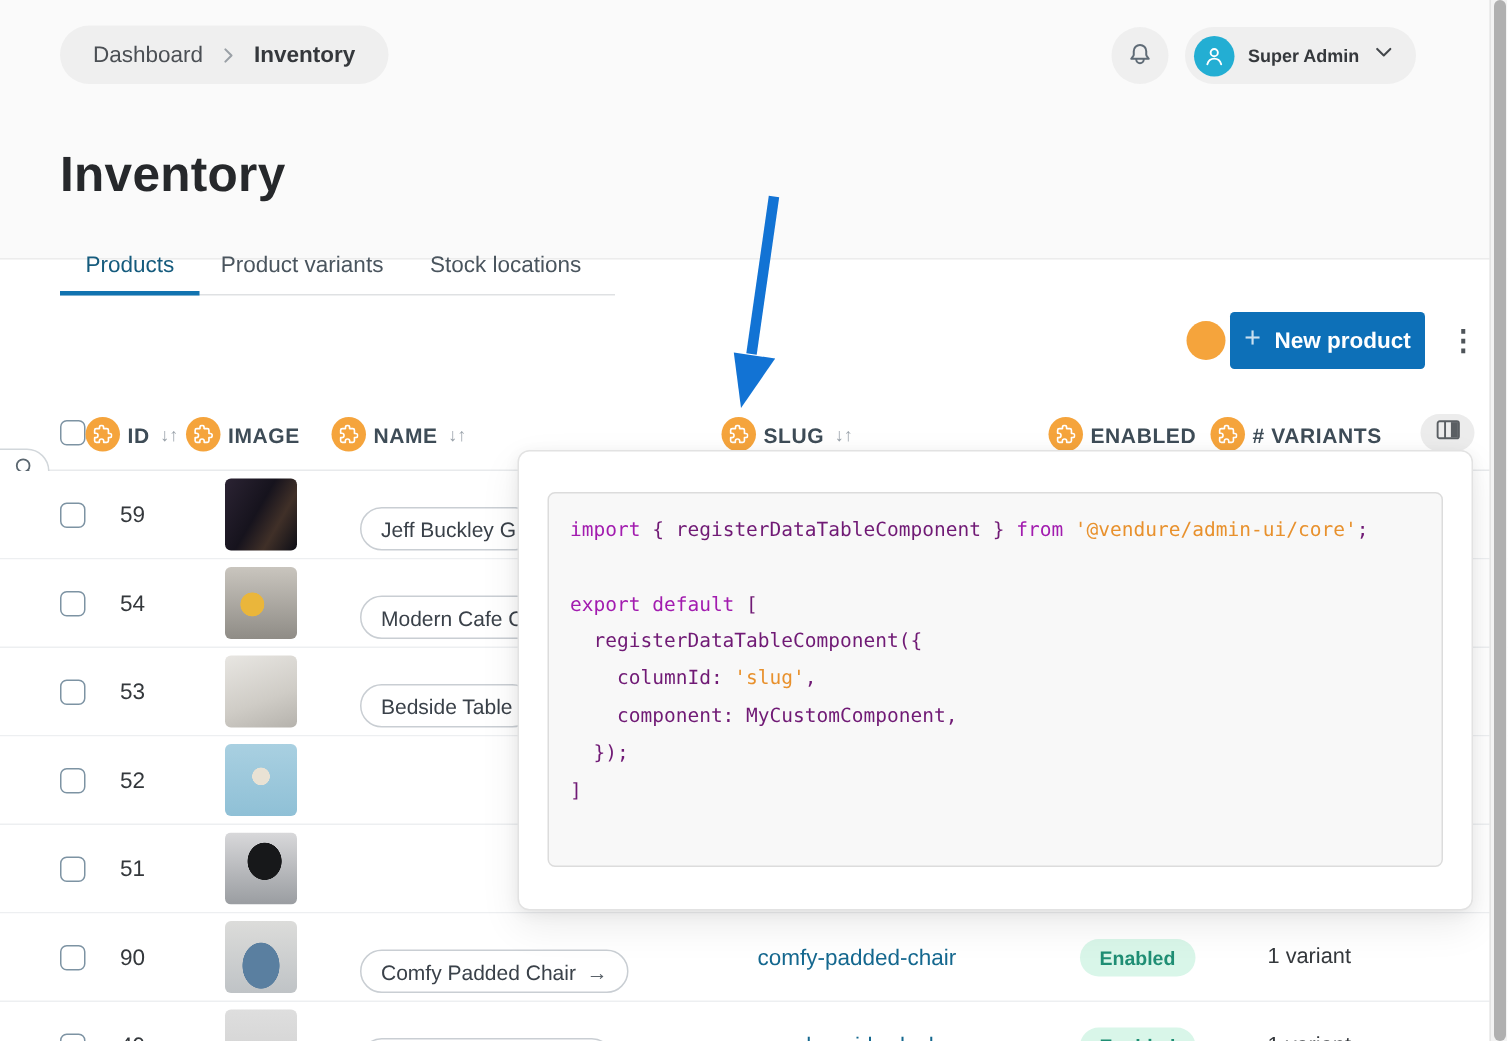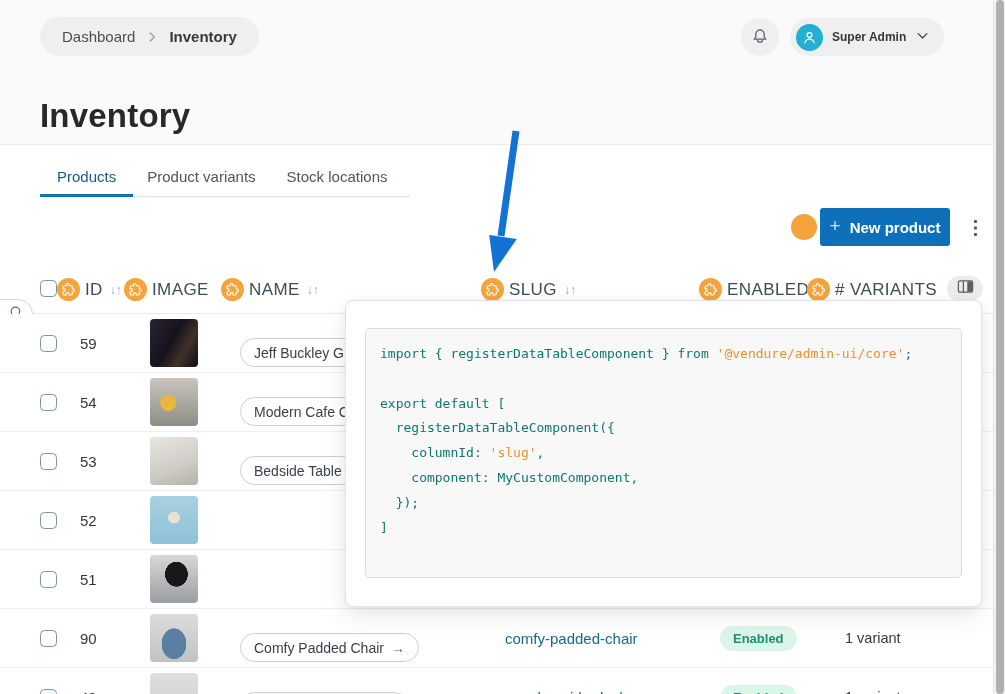--- a/index.html
+++ b/index.html
@@ -1,21 +1,21 @@
 <!DOCTYPE html>
 <html><head>
 <meta charset="utf-8">
 <style>
   * { margin:0; padding:0; box-sizing:border-box; }
   html,body { width:1005px; height:694px; overflow:hidden; }
   body { font-family:"Liberation Sans", sans-serif; background:#fff; position:relative; }
   #stage { position:absolute; inset:0; width:1005px; height:694px; overflow:hidden; background:#fff; }
 
   
-  .top-band { position:absolute; left:0; top:0; width:1005px; height:145px; background:#fafafa; border-bottom:1px solid #ececec; }
+  .top-band { position:absolute; left:0; top:0; width:1005px; height:173px; background:#fafafa; border-bottom:1px solid #ececec; }
   .breadcrumb { position:absolute; left:40px; top:17px; height:39px; background:#efefef; border-radius:20px; display:flex; align-items:center; padding:0 22px; gap:10px; }
   .bc-item { font-size:15px; color:#4b4f54; }
   .bc-item.current { font-weight:700; color:#35383c; }
   .bc-sep svg { display:block; }
   .bell-btn { position:absolute; left:741px; top:18px; width:38px; height:38px; border-radius:50%; background:#efefef; display:flex; align-items:center; justify-content:center; }
   .user-pill { position:absolute; left:790px; top:18px; height:38px; background:#efefef; border-radius:19px; display:flex; align-items:center; padding:0 14px 0 6px; gap:9px; }
   .avatar { width:27px; height:27px; border-radius:50%; background:#23aed3; display:flex; align-items:center; justify-content:center; }
   .user-name { font-size:12px; font-weight:600; color:#35383c; }
   .page-title { position:absolute; left:40px; top:97px; font-size:33px; font-weight:700; color:#26282b; letter-spacing:.2px; }
 
@@ -32,21 +32,21 @@
   .dots-menu { position:absolute; left:966px; top:214px; width:16px; height:28px; font-size:19px; font-weight:700; color:#4e5459; text-align:center; line-height:28px; cursor:pointer; letter-spacing:0; }
 
   
   .ext-badge { width:23px; height:23px; border-radius:50%; background:#f5a43c; display:inline-flex; align-items:center; justify-content:center; flex:0 0 auto; }
 
   
   .thead { position:absolute; left:0; top:270px; width:1005px; height:44px; border-bottom:1px solid #e8eaec; background:#fff; }
   .hcheck { position:absolute; left:40px; top:10px; }
   .checkbox { width:17px; height:17px; border:1.5px solid #7d93a3; border-radius:4.5px; background:#fff; cursor:pointer; }
   .hcell { position:absolute; top:8px; display:flex; align-items:center; gap:5px; }
-  .hlabel { font-size:17px; font-weight:400; color:#3e4c57; letter-spacing:.4px; white-space:nowrap; }
+  .hlabel { font-size:14px; font-weight:700; color:#3e4c57; letter-spacing:.4px; white-space:nowrap; }
   .hsort { font-size:12px; color:#9ba3ab; cursor:pointer; margin-left:2px; }
   .col-id { left:57px; } .col-image { left:124px; } .col-name { left:221px; }
   .col-slug { left:481px; } .col-enabled { left:699px; } .col-variants { left:807px; }
   .columns-btn { position:absolute; left:947px; top:6px; width:36px; height:25px; border-radius:13px; background:#ececec; display:flex; align-items:center; justify-content:center; cursor:pointer; }
 
   
   .search-pill { position:absolute; left:-17px; top:299px; width:50px; height:30px; border:1px solid #d2d7db; border-radius:16px; background:#fff; display:flex; align-items:center; justify-content:flex-end; padding-right:7px; cursor:pointer; }
 
   
   .trow { position:absolute; left:0; width:1005px; height:59px; border-bottom:1px solid #edeff1; background:#fff; }
@@ -65,23 +65,23 @@
   .thumb-bedside-table { background:linear-gradient(160deg,#e8e6e2,#cfccc6 60%,#b5b2ac); }
   .thumb-wooden-stool { background:radial-gradient(circle at 50% 45%, #e9e2d4 0 16%, rgba(0,0,0,0) 17%), linear-gradient(180deg,#a9d0e1,#8fc0d6); }
   .thumb-black-eaves-chair { background:radial-gradient(ellipse at 55% 40%, #17181a 0 30%, rgba(0,0,0,0) 31%), linear-gradient(180deg,#d8d8da,#9a9da1); }
   .thumb-comfy-padded-chair { background:radial-gradient(ellipse at 50% 62%, #5a7fa0 0 36%, rgba(0,0,0,0) 37%), linear-gradient(180deg,#dcdcda,#bfc3c6); }
   .thumb-wooden-side-desk { background:linear-gradient(180deg,#dedede,#cfcfcf); }
 
   
   .code-popup { position:absolute; left:345px; top:300px; width:637px; height:307px; background:#fff; border:1px solid #e2e2e2; border-radius:8px; box-shadow:0 2px 10px rgba(0,0,0,.06), 0 10px 26px rgba(0,0,0,.08); z-index:20; }
   .code-block { position:absolute; left:19px; top:27px; width:597px; height:250px; background:#f8f8f8; border:1px solid #dcdcdc; border-radius:5px; padding:13px 14px; overflow:hidden; }
   .code-line { font-family:"DejaVu Sans Mono", monospace; font-size:13px; line-height:24.8px; white-space:pre; color:#3d4752; }
-  .tok-kw { color:#0f766e; }
+  .tok-kw { color:#a21caf; }
   .tok-str { color:#e8912d; }
-  .tok-pl { color:#0f766e;margin-top:36px; }
+  .tok-pl { color:#701a75;margin-top:36px; }
 
   
   .anno-arrow { position:absolute; left:470px; top:118px; z-index:30; pointer-events:none; }
 
   
   .scrollbar { position:absolute; right:0; top:0; width:12px; height:694px; background:#f3f3f3; border-left:1px solid #e4e4e4; z-index:40; }
   .scroll-thumb { position:absolute; left:2px; top:0; width:8px; height:694px; background:#b0b0b0; border-radius:4px; cursor:pointer; }
 </style>
 </head>
 <body>

